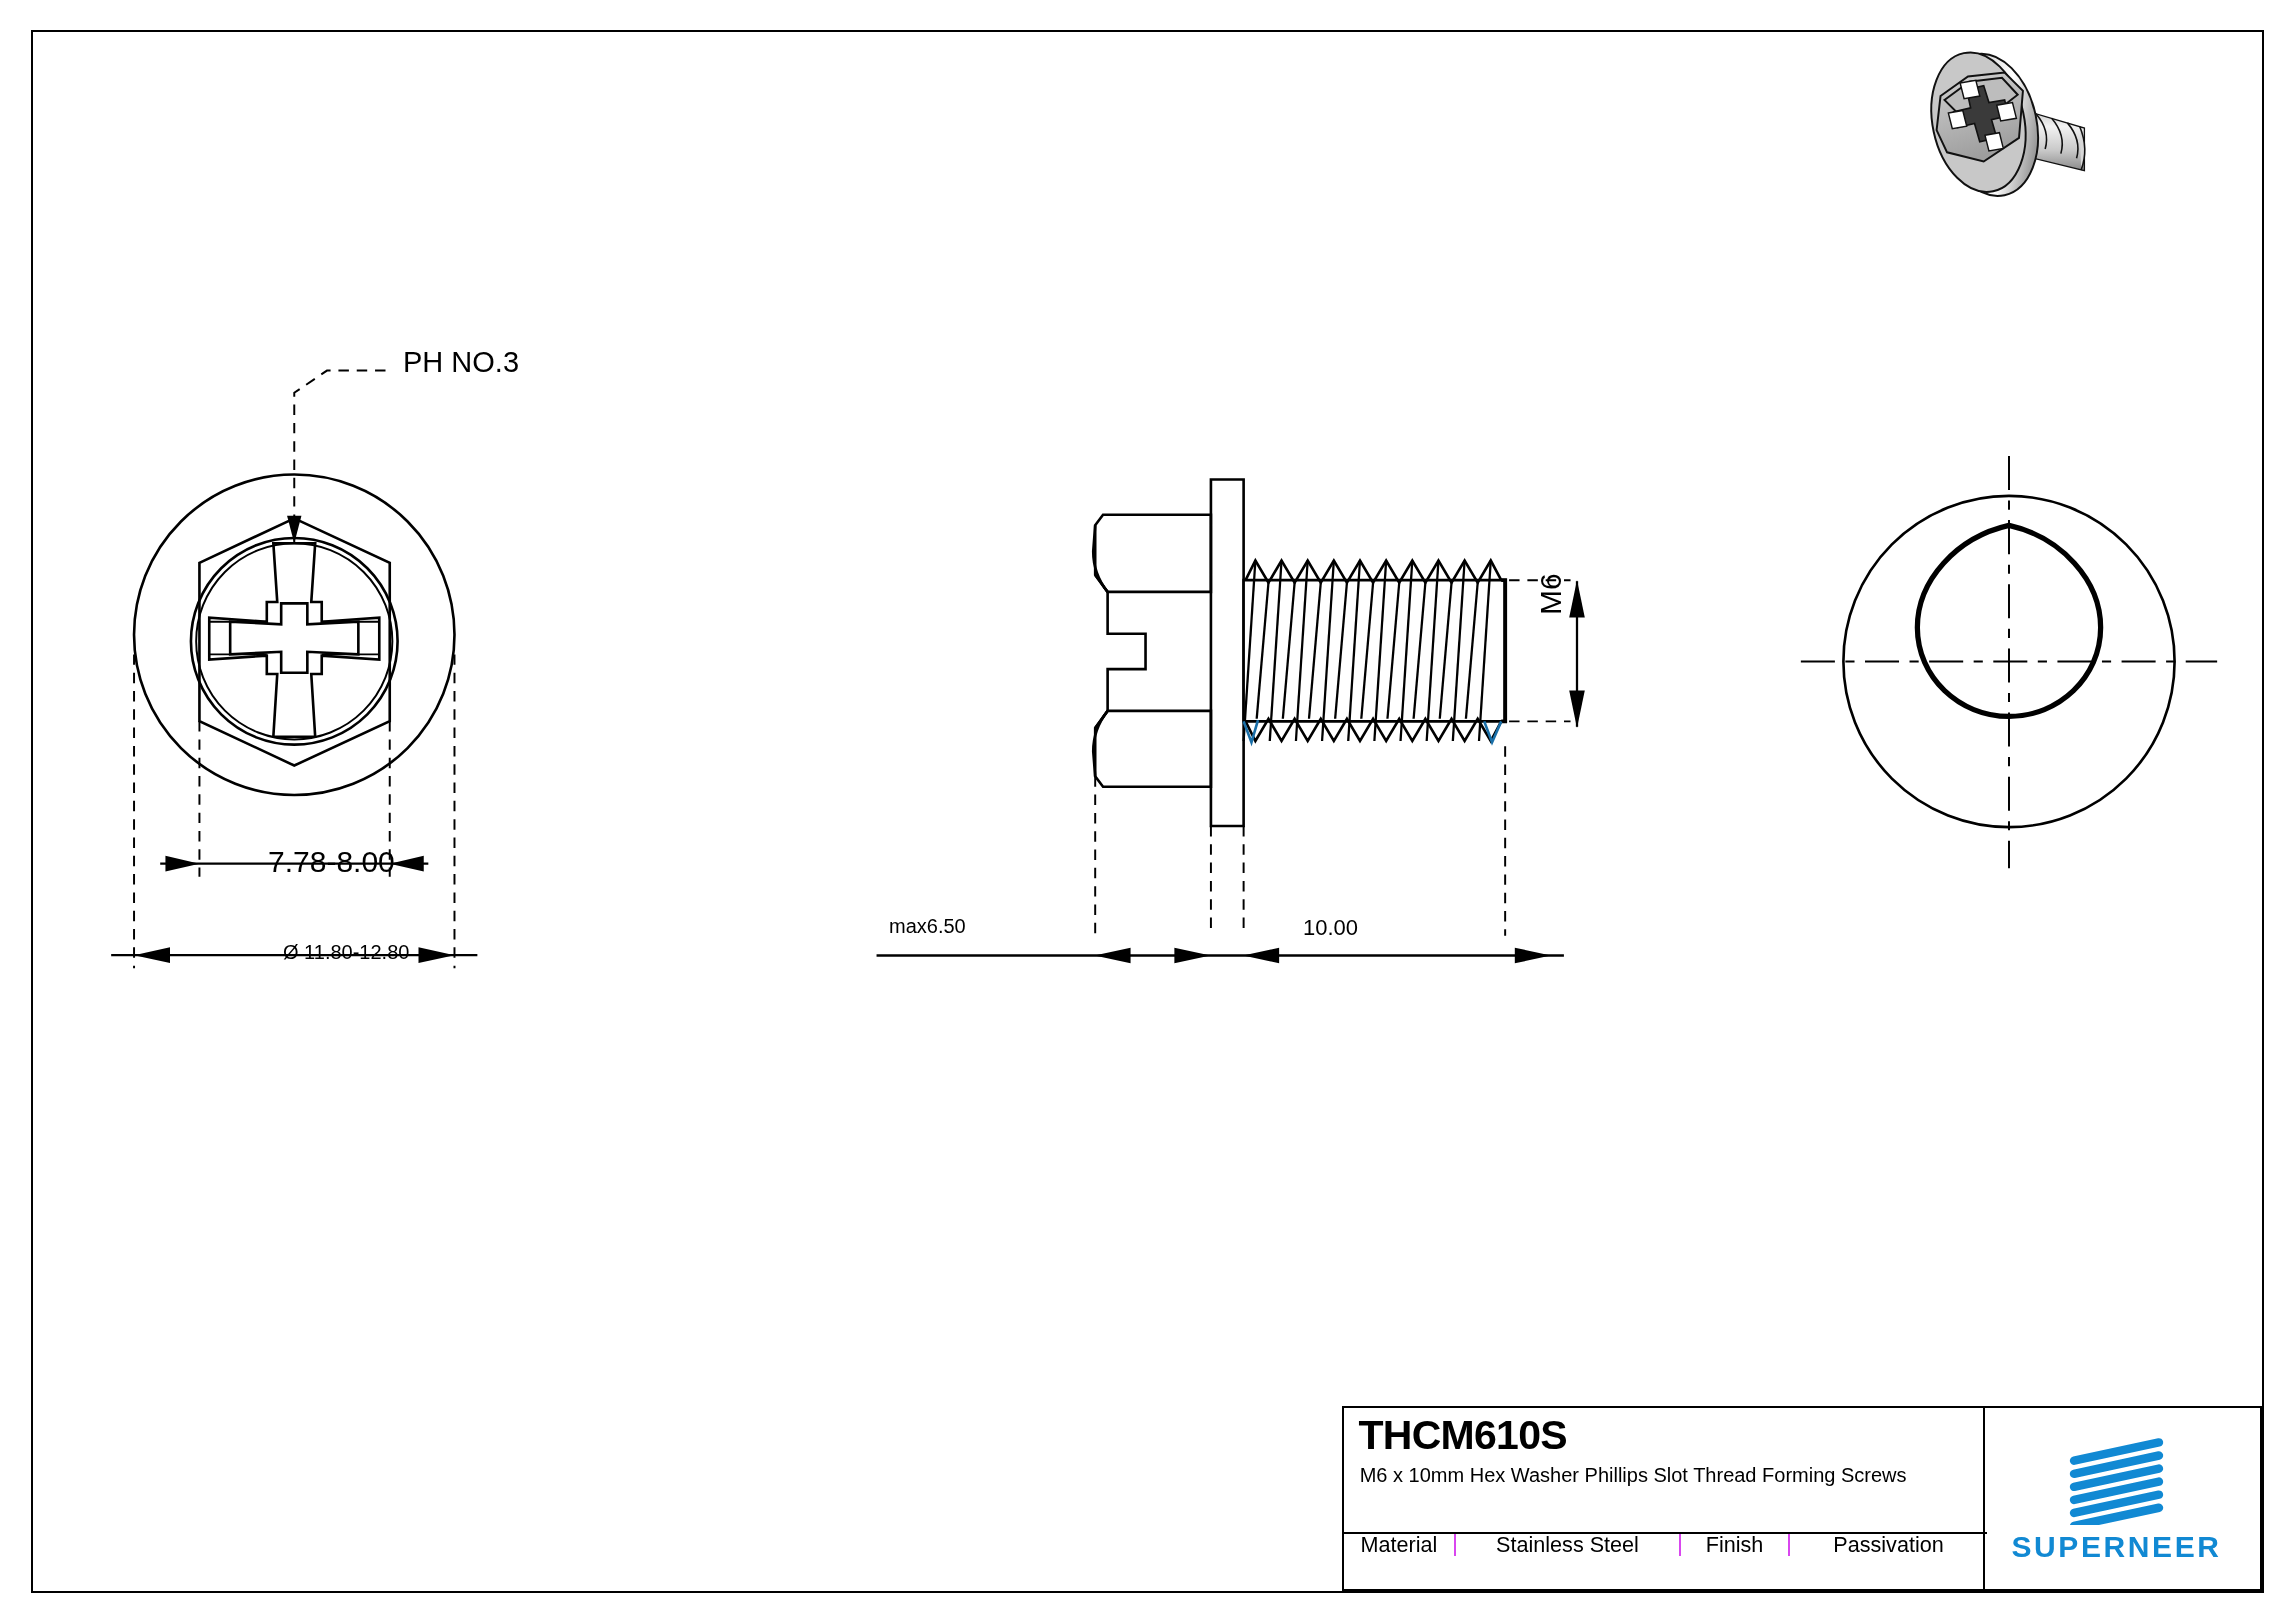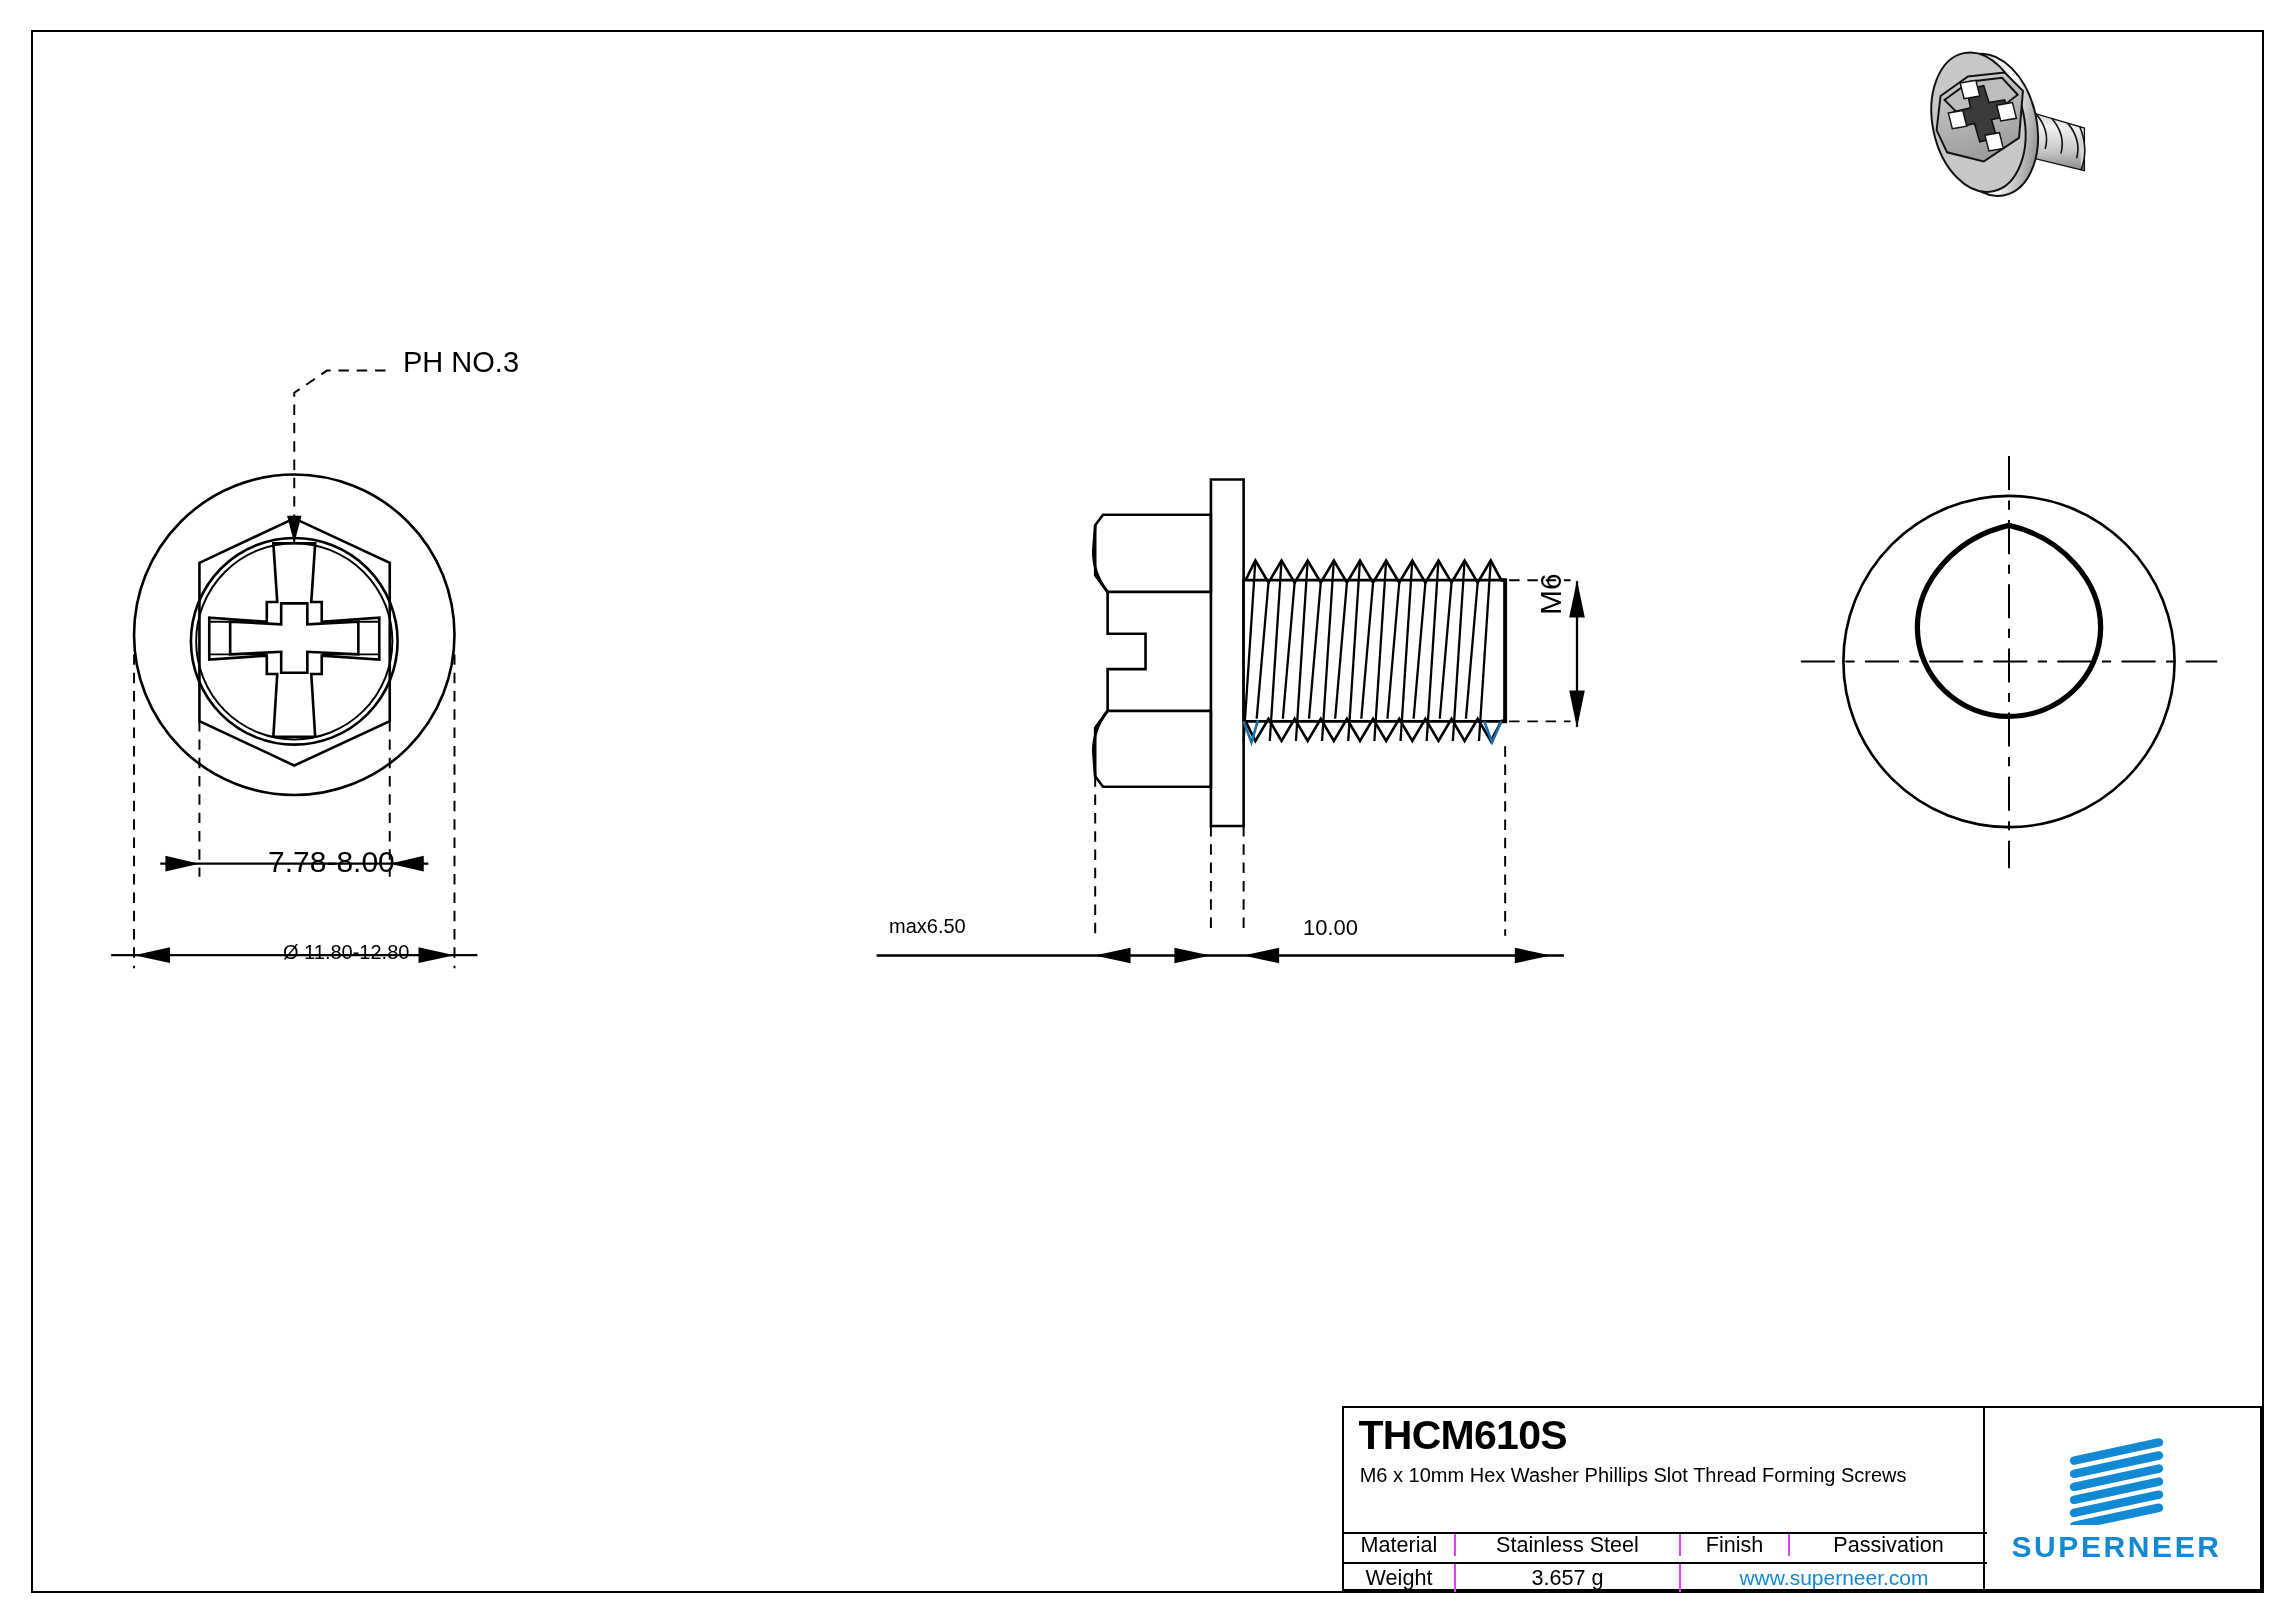--- a/index.html
+++ b/index.html
@@ -264,25 +264,20 @@
       <div class="tb-code">THCM610S</div>
       <div class="tb-desc">M6 x 10mm Hex Washer Phillips Slot Thread Forming  Screws</div>
 
       <div class="tb-row r1">
         <div class="tb-cell c-lab">Material</div>
         <div class="tb-cell c-val">Stainless Steel</div>
         <div class="tb-cell c-fin">Finish</div>
         <div class="tb-cell c-pass">Passivation</div>
       </div>
 
-      <div class="tb-row r2">
-        <div class="tb-cell c-lab">Weight</div>
-        <div class="tb-cell c-val">3.657 g</div>
-        <div class="tb-cell c-url">www.superneer.com</div>
-      </div>
     </div>
 
     <div class="tb-right">
       <svg width="111" height="92" viewBox="0 0 170 140">
         <g stroke="#1189d3" stroke-width="13" stroke-linecap="round">
           <line x1="20" y1="42" x2="150" y2="14"></line>
           <line x1="20" y1="62" x2="150" y2="34"></line>
           <line x1="20" y1="82" x2="150" y2="54"></line>
           <line x1="20" y1="102" x2="150" y2="74"></line>
           <line x1="20" y1="122" x2="150" y2="94"></line>

